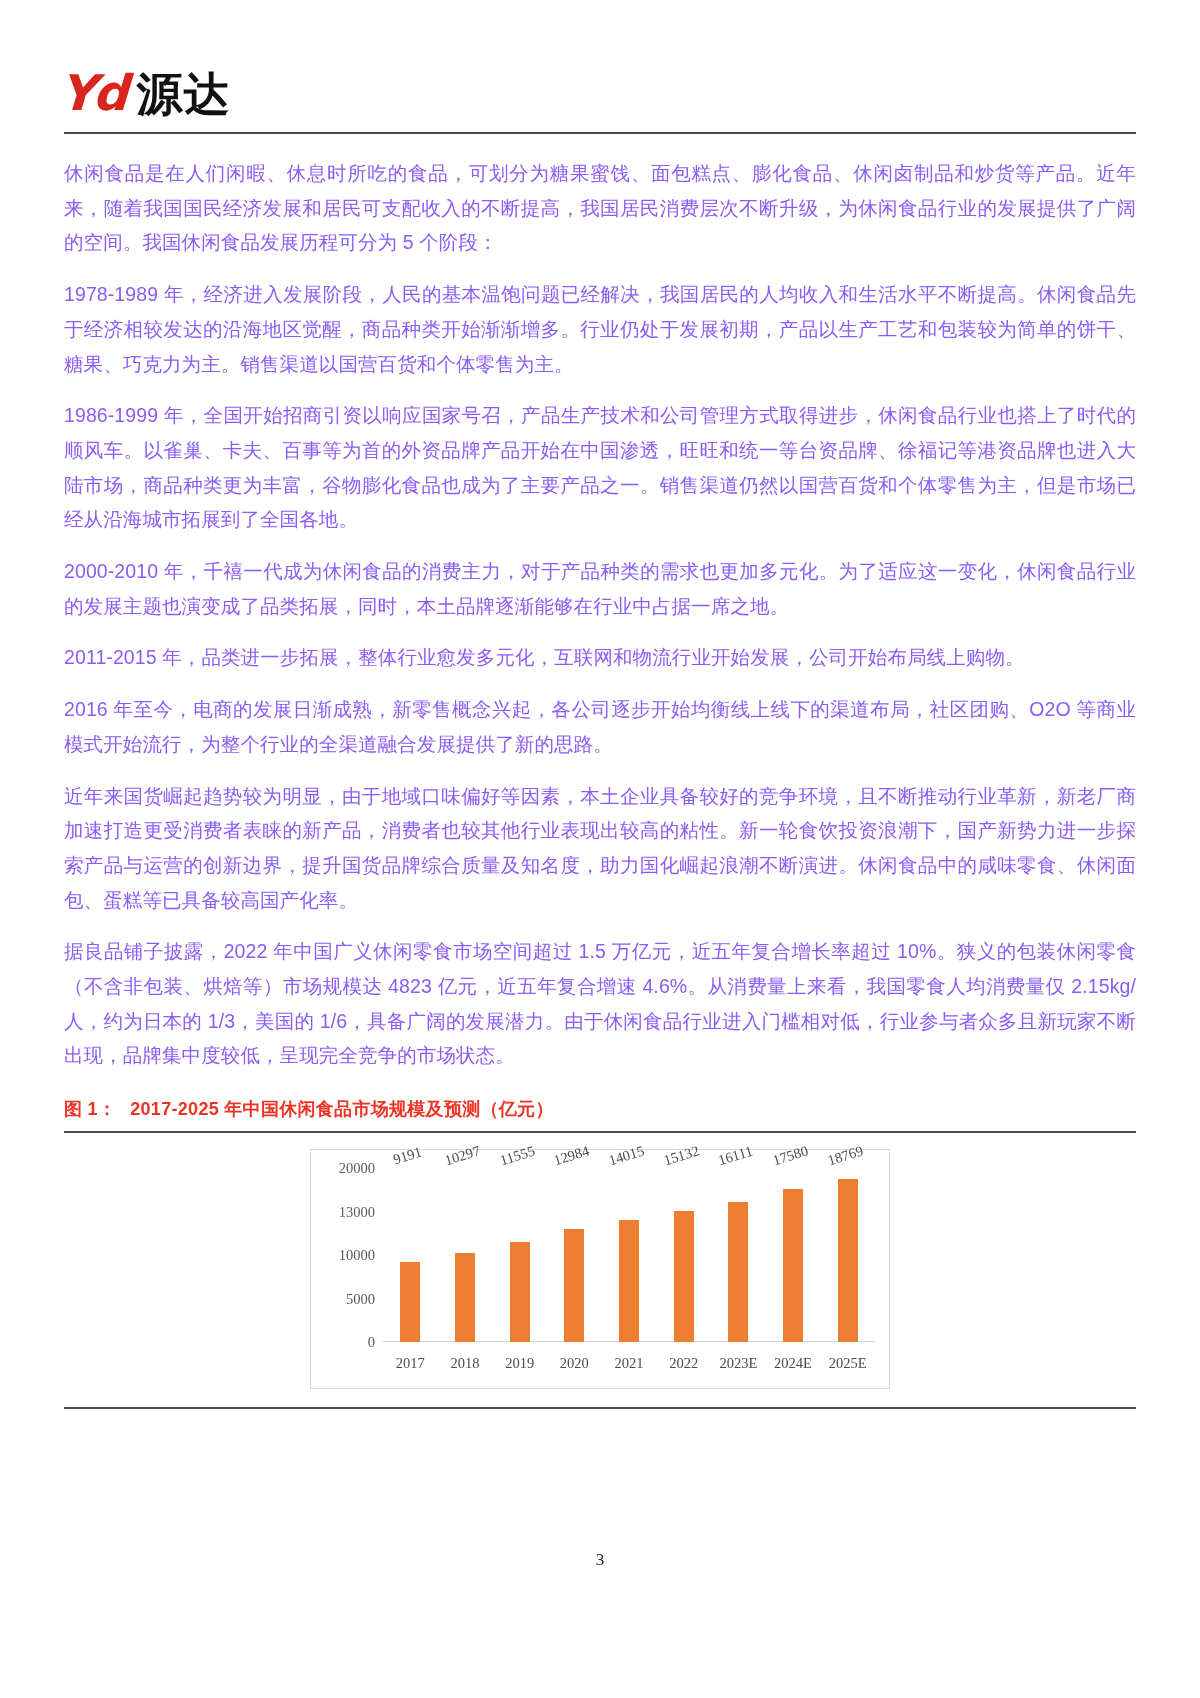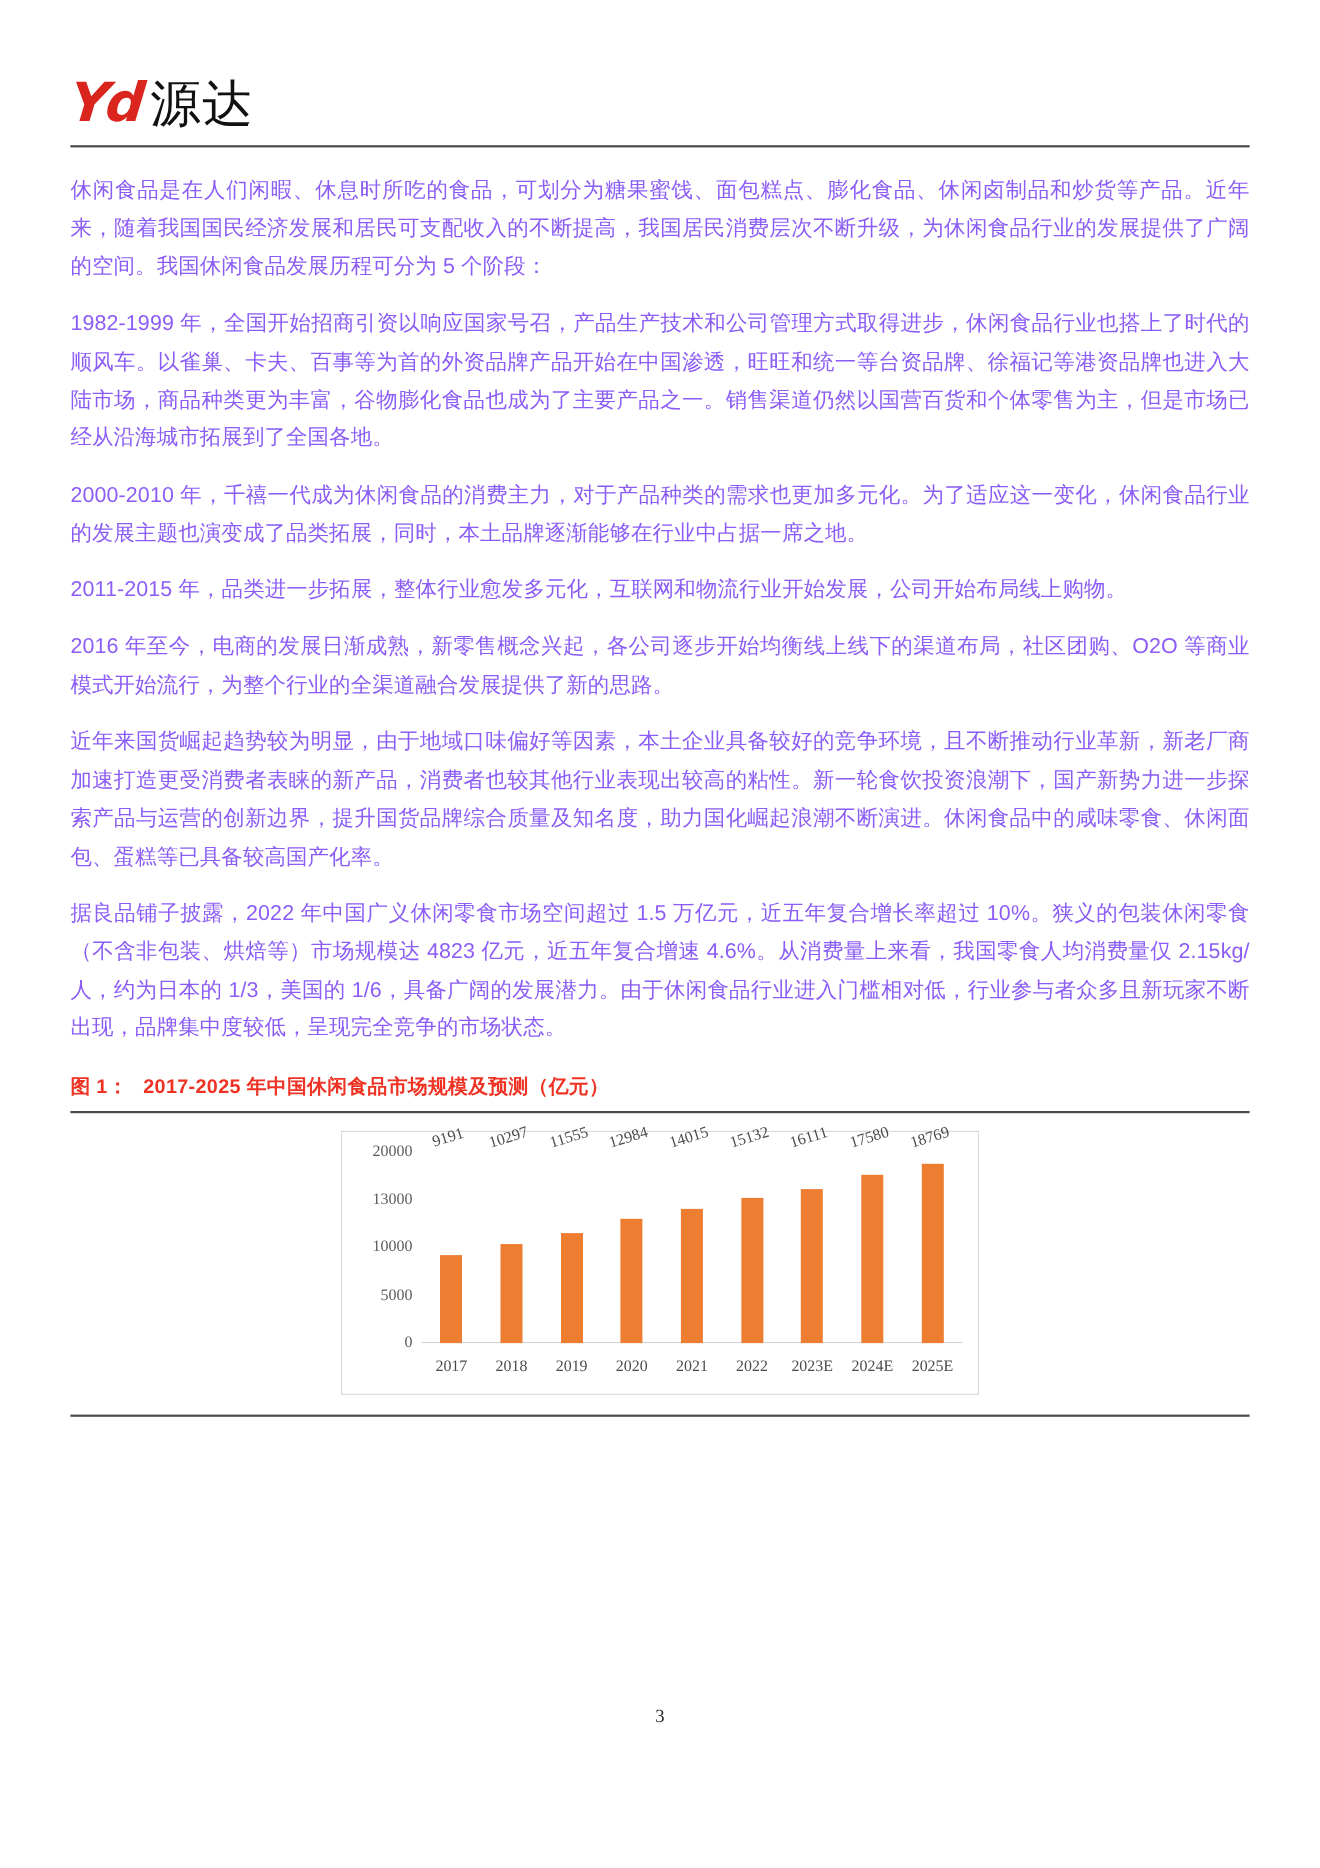--- a/index.html
+++ b/index.html
@@ -38,21 +38,21 @@
     font-weight: 700;
     font-style: italic;
     letter-spacing: -3px;
     line-height: 1;
     color: #d9251d;
     font-family: "DejaVu Sans", sans-serif;
     transform: skewX(-6deg);
   }
   .logo-cn {
     font-size: 46px;
-    font-weight: 400;
+    font-weight: 700;
     line-height: 1;
     color: #111111;
     letter-spacing: 1px;
     position: relative;
     top: -1px;
   }
   .header-rule {
     margin: 14px 64px 0 64px;
     border-bottom: 2px solid #4a4a4a;
     height: 0;
@@ -216,21 +216,22 @@
       <span class="logo-mark">Yd</span>
       <span class="logo-cn">源达</span>
     </div>
   </div>
   <div class="header-rule"></div>
 
 
   <div class="content">
 
     <p class="para">休闲食品是在人们闲暇、休息时所吃的食品，可划分为糖果蜜饯、面包糕点、膨化食品、休闲卤制品和炒货等产品。近年来，随着我国国民经济发展和居民可支配收入的不断提高，我国居民消费层次不断升级，为休闲食品行业的发展提供了广阔的空间。我国休闲食品发展历程可分为 5 个阶段：</p>
-    <p class="para">1982-1999 年，全国开始招商引资以响应国家号召，产品生产技术和公司管理方式取得进步，休闲食品行业也搭上了时代的顺风车。以雀巢、卡夫、百事等为首的外资品牌产品开始在中国渗透，旺旺和统一等台资品牌、徐福记等港资品牌也进入大陆市场，商品种类更为丰富，谷物膨化食品也成为了主要产品之一。销售渠道仍然以国营百货和个体零售为主，但是市场已经从沿海城市拓展到了全国各地。</p>
+    <p class="para">1978-1989 年，经济进入发展阶段，人民的基本温饱问题已经解决，我国居民的人均收入和生活水平不断提高。休闲食品先于经济相较发达的沿海地区觉醒，商品种类开始渐渐增多。行业仍处于发展初期，产品以生产工艺和包装较为简单的饼干、糖果、巧克力为主。销售渠道以国营百货和个体零售为主。</p>
+    <p class="para">1986-1999 年，全国开始招商引资以响应国家号召，产品生产技术和公司管理方式取得进步，休闲食品行业也搭上了时代的顺风车。以雀巢、卡夫、百事等为首的外资品牌产品开始在中国渗透，旺旺和统一等台资品牌、徐福记等港资品牌也进入大陆市场，商品种类更为丰富，谷物膨化食品也成为了主要产品之一。销售渠道仍然以国营百货和个体零售为主，但是市场已经从沿海城市拓展到了全国各地。</p>
     <p class="para">2000-2010 年，千禧一代成为休闲食品的消费主力，对于产品种类的需求也更加多元化。为了适应这一变化，休闲食品行业的发展主题也演变成了品类拓展，同时，本土品牌逐渐能够在行业中占据一席之地。</p>
     <p class="para">2011-2015 年，品类进一步拓展，整体行业愈发多元化，互联网和物流行业开始发展，公司开始布局线上购物。</p>
     <p class="para">2016 年至今，电商的发展日渐成熟，新零售概念兴起，各公司逐步开始均衡线上线下的渠道布局，社区团购、O2O 等商业模式开始流行，为整个行业的全渠道融合发展提供了新的思路。</p>
     <p class="para">近年来国货崛起趋势较为明显，由于地域口味偏好等因素，本土企业具备较好的竞争环境，且不断推动行业革新，新老厂商加速打造更受消费者表睐的新产品，消费者也较其他行业表现出较高的粘性。新一轮食饮投资浪潮下，国产新势力进一步探索产品与运营的创新边界，提升国货品牌综合质量及知名度，助力国化崛起浪潮不断演进。休闲食品中的咸味零食、休闲面包、蛋糕等已具备较高国产化率。</p>
     <p class="para">据良品铺子披露，2022 年中国广义休闲零食市场空间超过 1.5 万亿元，近五年复合增长率超过 10%。狭义的包装休闲零食（不含非包装、烘焙等）市场规模达 4823 亿元，近五年复合增速 4.6%。从消费量上来看，我国零食人均消费量仅 2.15kg/人，约为日本的 1/3，美国的 1/6，具备广阔的发展潜力。由于休闲食品行业进入门槛相对低，行业参与者众多且新玩家不断出现，品牌集中度较低，呈现完全竞争的市场状态。</p>
 
     <div class="fig-caption">
       <span class="fig-num">图 1：</span><span>2017-2025 年中国休闲食品市场规模及预测（亿元）</span>
     </div>
 

